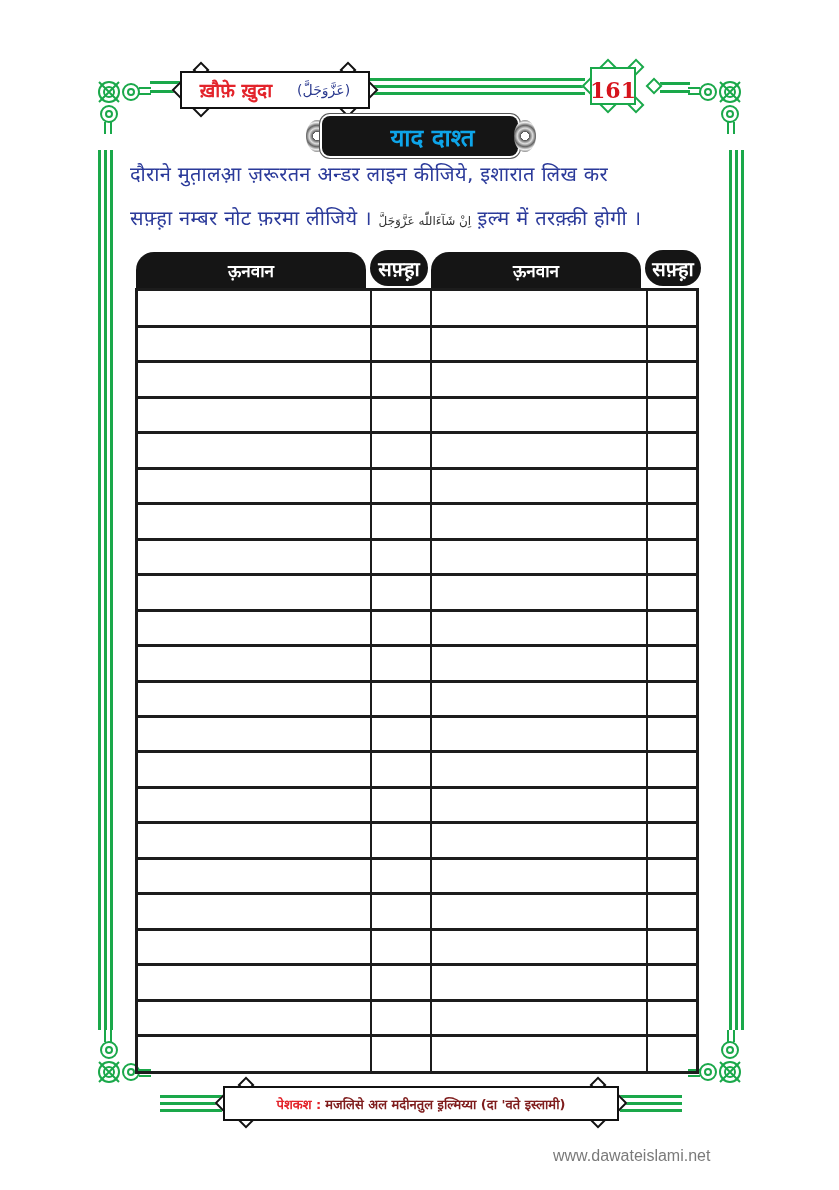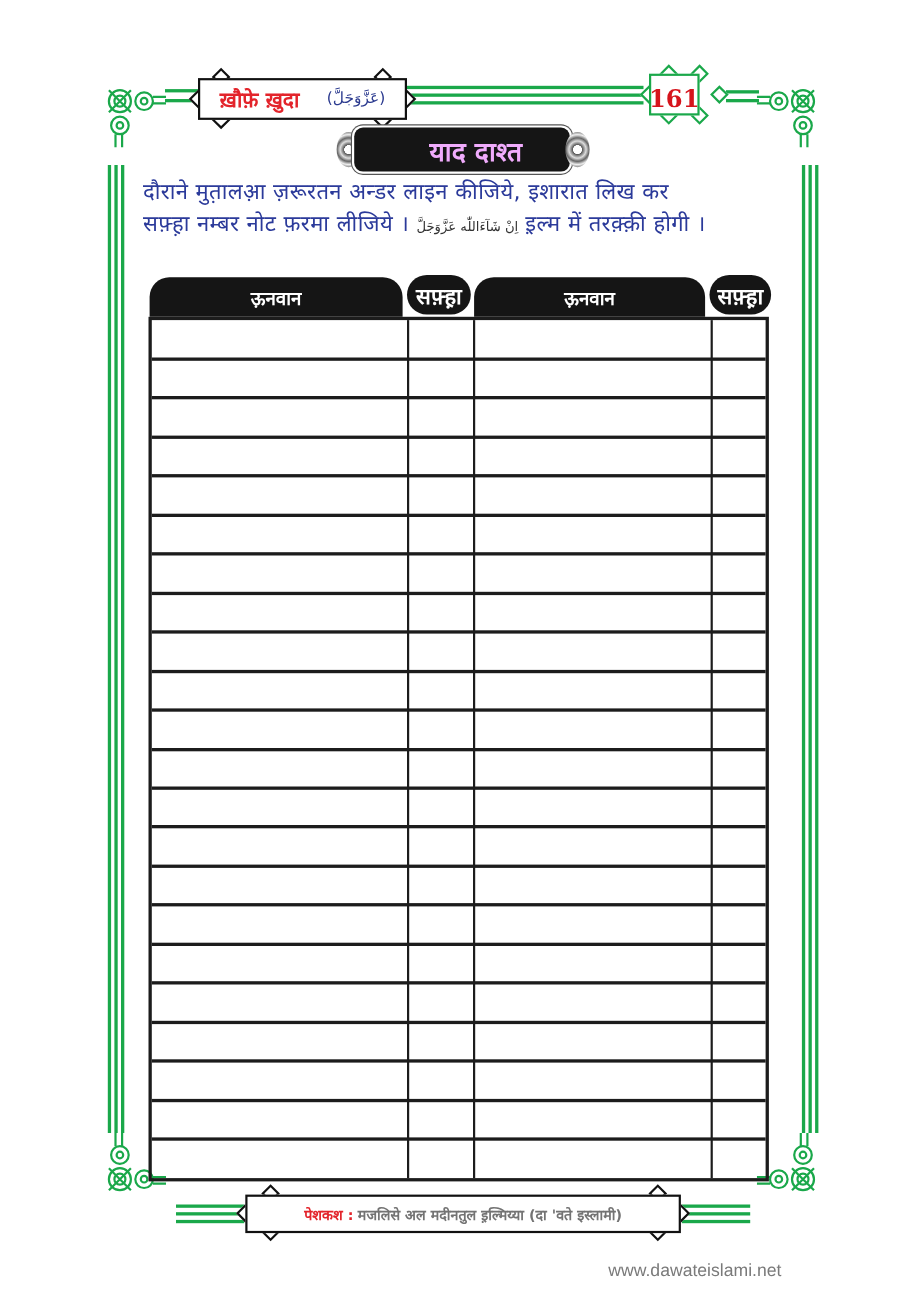--- a/index.html
+++ b/index.html
@@ -15,36 +15,36 @@
   .title-box .t-main { color:#e3242b; font-size:19px; font-weight:bold; }
   .title-box .t-ar { color:#2b3a8f; font-size:14px;margin-left:19px; }
   .diamond { position:absolute; width:12px; height:12px; border:2px solid #111; background:#fff; transform:rotate(45deg); box-sizing:border-box; }
 
   .page-box { position:absolute; left:590px; top:67px; width:46px; height:38px; border:2px solid #1aa84a; background:#fff; box-sizing:border-box; display:flex; align-items:flex-end; justify-content:center; }
   .page-box span { color:#d6141c; font-family:"DejaVu Serif", serif; font-weight:bold; font-size:22px; }
   .gdiamond { position:absolute; width:12px; height:12px; border:2px solid #1aa84a; background:#fff; transform:rotate(45deg); box-sizing:border-box; }
 
   
   .banner { position:absolute; left:322px; top:116px; width:196px; height:40px; background:#151515; border-radius:8px; display:flex; align-items:center; justify-content:center; box-shadow:0 0 0 2px #fff, 0 0 0 3px #555; }
-  .banner span { color:#f0abfc; font-size:24px; font-weight:bold;margin-left:25px; }
+  .banner span { color:#0ea5e9; font-size:24px; font-weight:bold;margin-left:25px; }
   .rosette { position:absolute; top:120px; width:22px; height:32px; border-radius:50%; background:radial-gradient(circle, #fff 20%, #555 22%, #ddd 40%, #666 55%, #eee 70%, #777 85%); }
 
   .instr { position:absolute; left:130px; width:580px; color:#2b3a9a; font-size:20px; line-height:34px; letter-spacing:0.3px; }
   .instr .ar { font-size:12px; color:#333; }
   .pill { position:absolute; background:#151515; color:#fff; display:flex; align-items:center; justify-content:center; font-size:17px; font-weight:bold; border-radius:18px 18px 0 0; }
   .pill.small { border-radius:18px; font-size:20px; }
 
   .grid { position:absolute; left:135px; top:288px; width:564px; height:786px; border:3px solid #1c1c1c; box-sizing:border-box; }
   .vline { position:absolute; top:0; bottom:0; width:2px; background:#1c1c1c; }
   .hline { position:absolute; left:0; right:0; height:3px; background:#1c1c1c; }
 
   
   .foot-box { position:absolute; left:223px; top:1086px; width:396px; height:35px; border:2px solid #111; background:#fff; box-sizing:border-box; display:flex; align-items:center; justify-content:center; font-size:13px; font-weight:bold; }
   .foot-box .lbl { color:#e3242b; }
-  .foot-box .txt { color:#737373; margin-left:4px; }
+  .foot-box .txt { color:#7f1d1d; margin-left:4px; }
   .url { position:absolute; left:553px; top:1147px; color:#7a7a7a; font-family:"Liberation Sans", sans-serif; font-size:16px;text-align:right; }
 </style>
 </head>
 <body>
 
 <div>
   <div class="frame-v" style="left:98px; top:150px; height:880px;"></div>
   <div class="frame-v" style="left:104px; top:150px; height:880px;"></div>
   <div class="frame-v" style="left:110px; top:150px; height:880px;"></div>
   <div class="frame-v" style="left:729px; top:150px; height:880px;"></div>
@@ -137,21 +137,21 @@
   <span>161</span>
 </div>
 
 <div class="rosette" style="left:306px;"></div>
 <div class="banner">
   <span>याद दाश्त</span>
 </div>
 <div class="rosette" style="left:514px;"></div>
 
 <div class="instr" style="top:157px;">दौराने मुत़ालआ़ ज़रूरतन अन्डर लाइन कीजिये, इशारात लिख कर</div>
-<div class="instr" style="top:186px;">
+<div class="instr" style="top:201px;">
   <span>सफ़्ह़ा नम्बर नोट फ़रमा लीजिये ।</span>
   <span class="ar">اِنْ شَآءَاللّٰه عَزَّوَجَلَّ</span>
   <span>इ़ल्म में तरक़्क़ी होगी ।</span>
 </div>
 
 <div>
   <div class="pill" style="left:136px; top:252px; width:230px; height:36px;">ऊ़नवान</div>
   <div class="pill small" style="left:370px; top:250px; width:58px; height:36px;">सफ़्ह़ा</div>
   <div class="pill" style="left:431px; top:252px; width:210px; height:36px;">ऊ़नवान</div>
   <div class="pill small" style="left:645px; top:250px; width:56px; height:36px;">सफ़्ह़ा</div>

